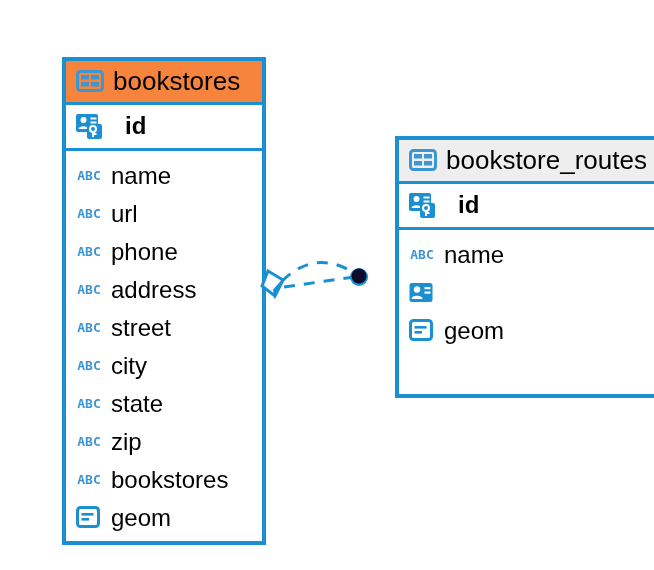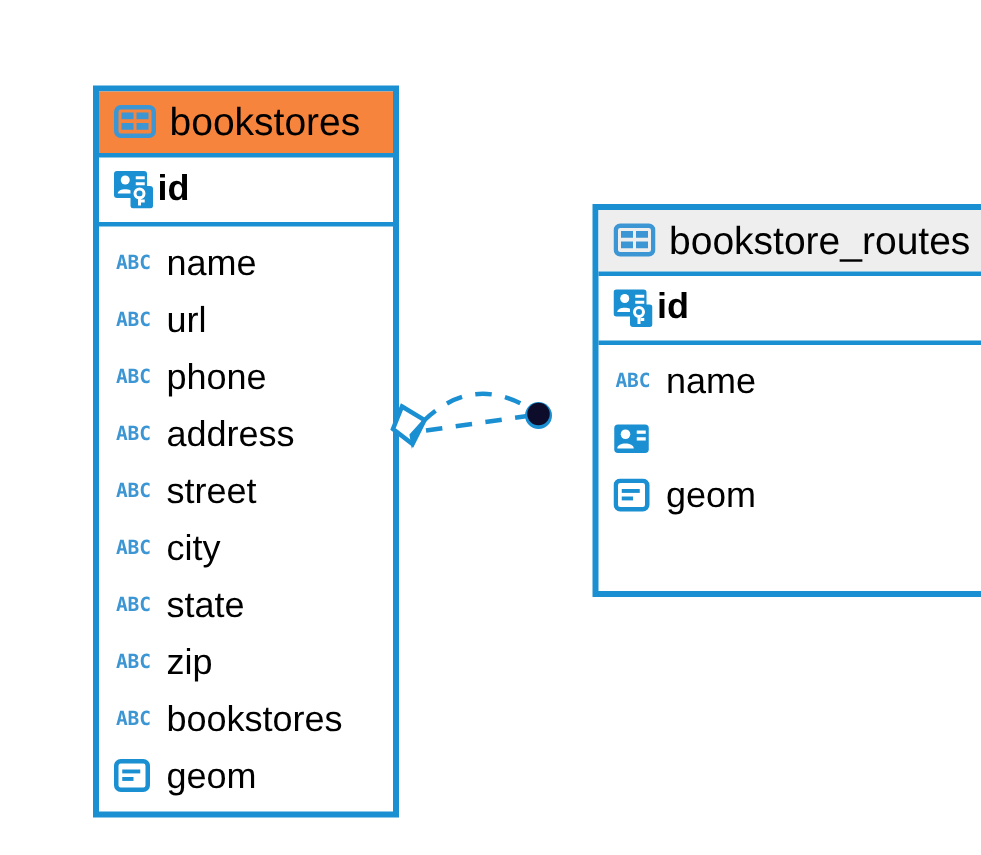--- a/index.html
+++ b/index.html
@@ -42,21 +42,21 @@
   .entity-title {
     font-size: 26px;
     line-height: 30px;
     color: #000000;
     white-space: nowrap;
   }
 
   .pk-row {
     display: flex;
     align-items: center;
-    gap: 3px;
+    gap: 23px;
     padding: 7px 10px 8px 10px;
     border-top: 3px solid #1a8fd1;
     border-bottom: 3px solid #1a8fd1;
     box-sizing: border-box;
   }
   .pk-row .field-label {
     font-weight: bold;
   }
 
   .field-list {

